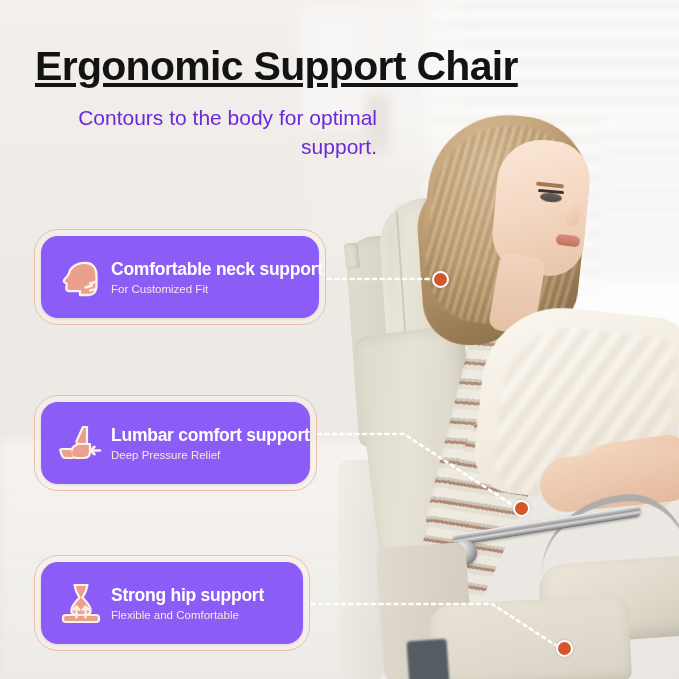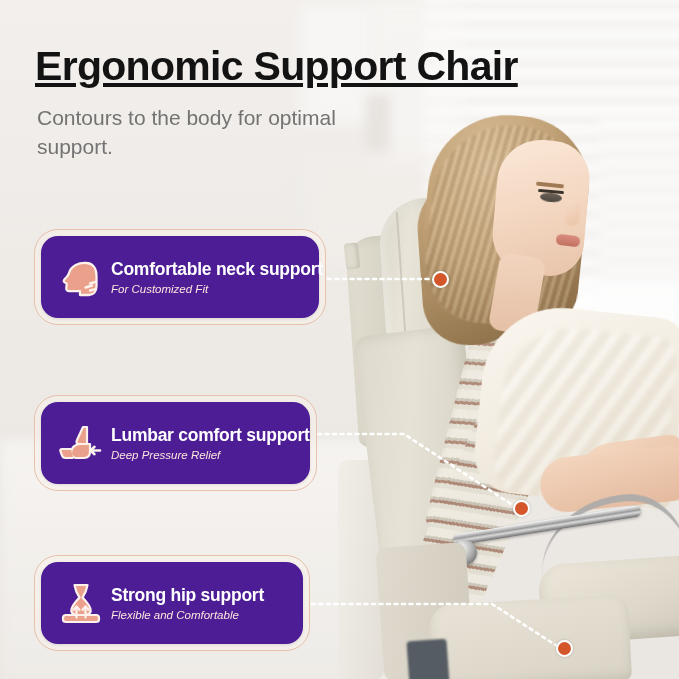--- a/index.html
+++ b/index.html
@@ -270,22 +270,22 @@
   
   .title {
     position:absolute; left:35px; top:44px;
     font-size:41px; font-weight:bold; color:#131313;
     letter-spacing:-0.7px; line-height:1.1;
     white-space:nowrap;
     text-decoration:underline;
   }
   .subtitle {
     position:absolute; left:37px; top:104px;
-    font-size:21px; color:#737373; line-height:1.38;
-    width:340px; font-weight:400;
+    font-size:21px; color:#6d28d9; line-height:1.38;
+    width:340px; font-weight:400;text-align:right;
   }
 
   
   .connector-layer { position:absolute; inset:0; pointer-events:none; }
   .dot {
     position:absolute; width:17px; height:17px; border-radius:50%;
     background:#d4572b; border:2.5px solid #ffffff;
     box-sizing:border-box;
     box-shadow:0 0 3px rgba(0,0,0,.18);
   }
@@ -293,41 +293,41 @@
   
   .card-wrap { position:absolute; }
   .card-outline {
     position:absolute; inset:-7px;
     border:1.6px solid #e8c0ac;
     border-radius:24px;
     background:rgba(250,241,236,.45);
   }
   .card {
     position:relative;
-    background:#4c1d95;
+    background:#8b5cf6;
     border-radius:17px;
     box-sizing:border-box;
     display:flex; align-items:center;
     padding:0 10px 0 14px;
     box-shadow:0 1px 3px rgba(0,0,0,.10);
     height:100%;
   }
   .card-icon {
     width:52px; height:52px; flex:0 0 52px;
     display:flex; align-items:center; justify-content:center;
     margin-right:4px;
   }
   .card-text { display:flex; flex-direction:column; justify-content:center; }
   .card-title {
     color:#ffffff; font-size:17.5px; font-weight:bold;
     letter-spacing:-0.25px; line-height:1.15; white-space:nowrap;
   }
   .card-sub {
     color:#fbe6dd; font-size:11.5px; font-weight:400;
-    margin-top:3px; letter-spacing:0px; white-space:nowrap;font-style:italic;
+    margin-top:3px; letter-spacing:0px; white-space:nowrap;
   }
 </style>
 </head>
 <body>
 
 <div id="stage">
 
   <div class="photo">
     <div class="room-bg"></div>
     <div class="blinds"></div>

